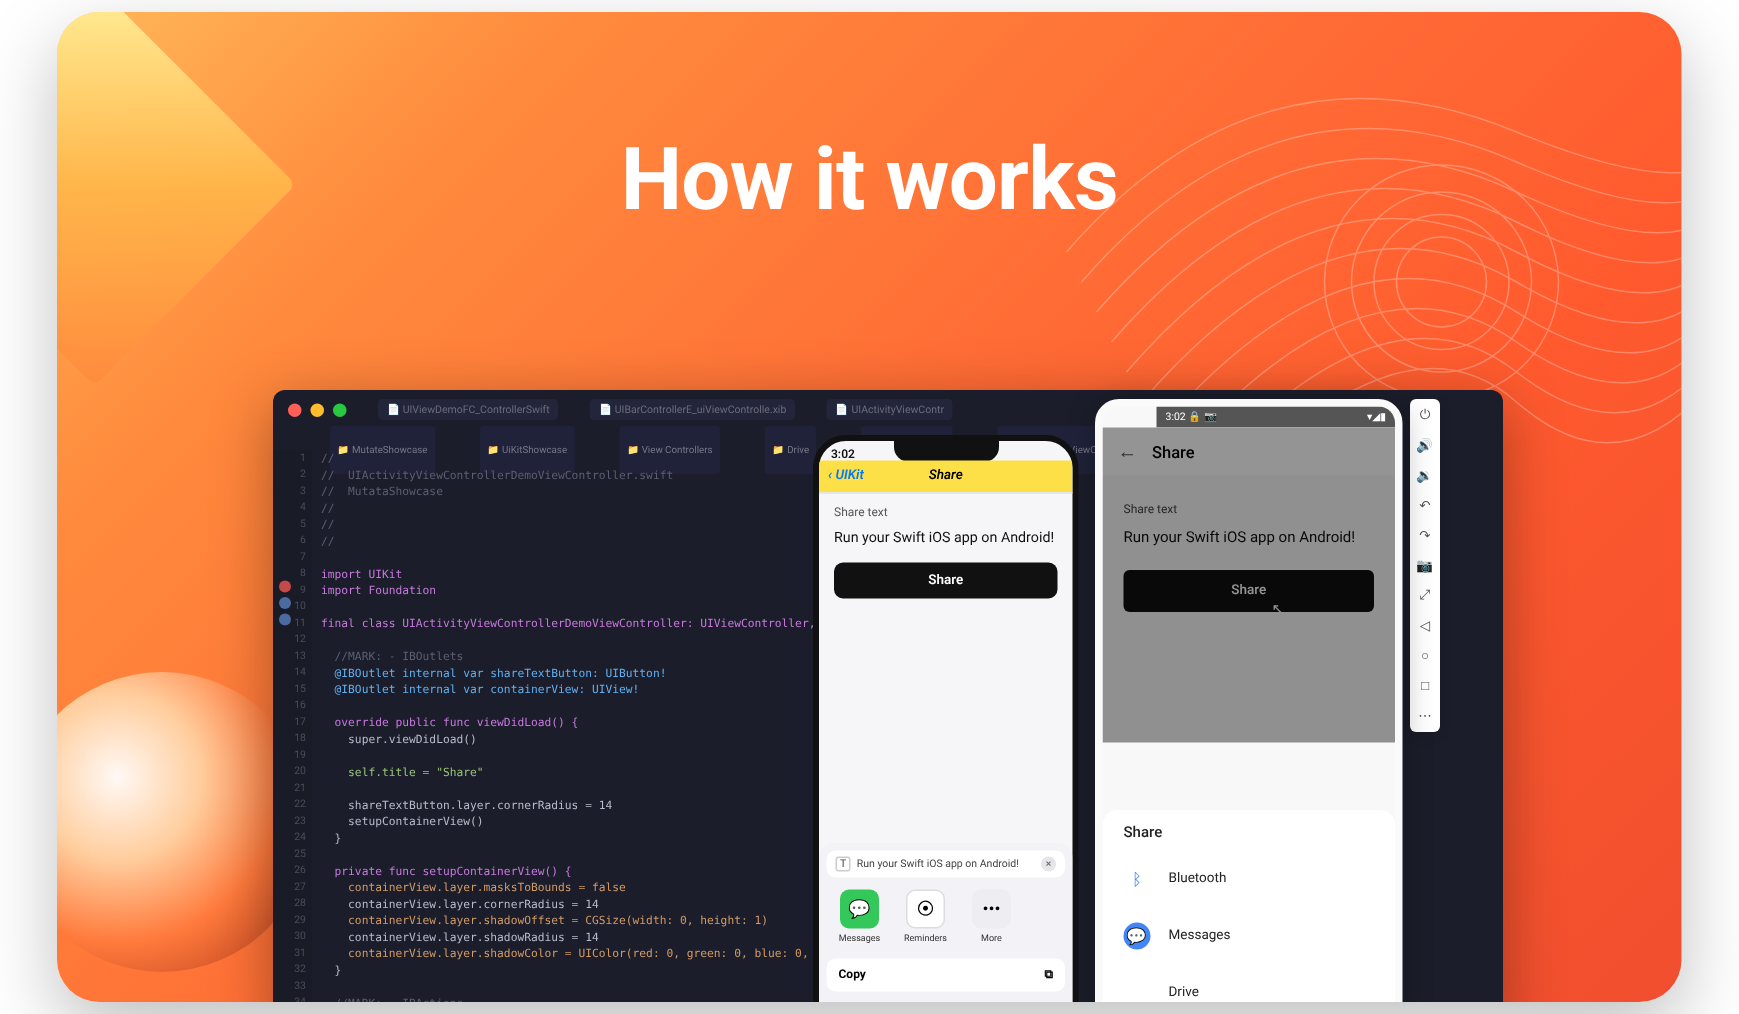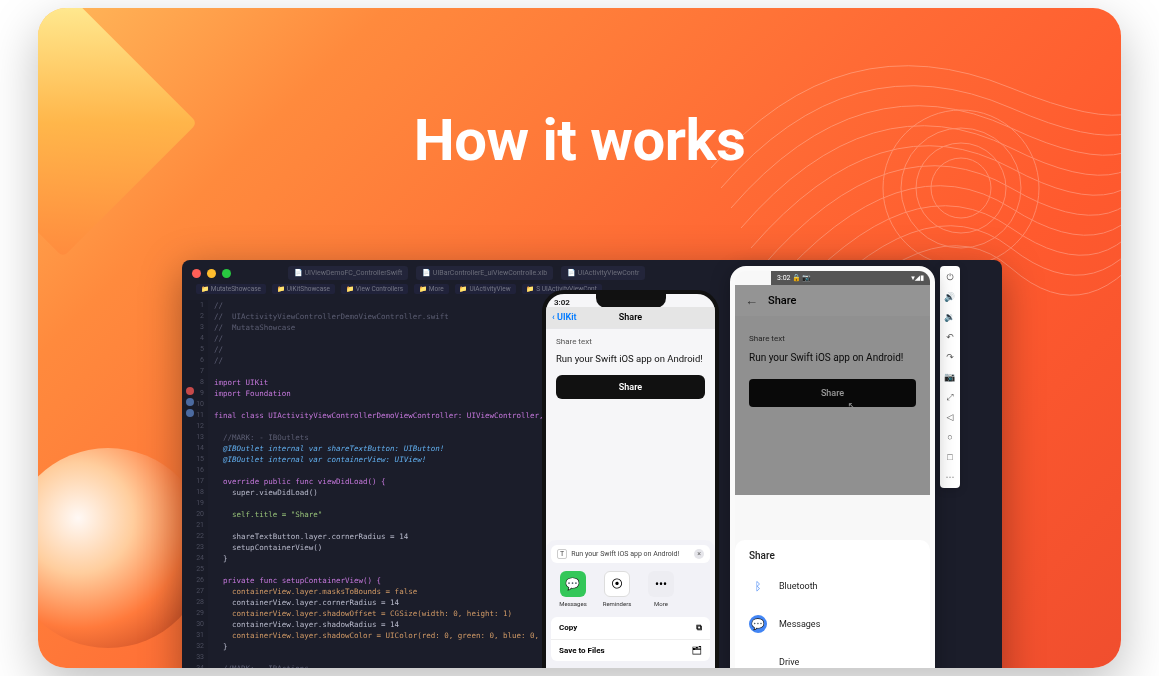--- a/index.html
+++ b/index.html
@@ -56,21 +56,20 @@
     }
     .title {
       position: absolute;
       top: 78px;
       width: 100%;
       text-align: center;
       color: #fff;
       font-size: 58px;
       font-weight: 700;
       letter-spacing: -0.5px;
-      margin-top: 20px;
     }
     .play-button {
       position: absolute;
       top: 246px;
       left: 50%;
       transform: translateX(-50%);
       background: #000;
       color: #fff;
       border: 1.5px solid #fff;
       border-radius: 10px;
@@ -111,44 +110,44 @@
       width: 9px; height: 9px; border-radius: 50%;
     }
     .dot-red { background: #ff5f57; }
     .dot-yellow { background: #ffbd2e; }
     .dot-green { background: #28c940; }
     .editor-tabs {
       position: absolute;
       top: 6px;
       left: 70px;
       display: flex;
-      gap: 8px;
-      margin-left: 36px;
+      gap: 21px;
     }
     .editor-tab {
       font-size: 7px;
       color: #6b6d7a;
       padding: 3px 6px;
       background: #23253a;
       border-radius: 3px;
       white-space: nowrap;
     }
     .breadcrumb-row {
       position: absolute;
       top: 24px;
       left: 14px;
       display: flex;
       gap: 6px;
     }
     .bc {
       font-size: 6.5px;
       color: #767887;
-      padding: 1px 5px;
+      padding: 12px 5px;
       background: #20223a;
       border-radius: 2px;
+      margin-left: 24px;
     }
     .gutter {
       position: absolute;
       top: 40px; left: 0;
       width: 26px;
       height: 100%;
       background: #191b27;
     }
     .gutter div {
       font-size: 7px;
@@ -175,21 +174,21 @@
       top: 40px;
       left: 32px;
       font-family: Menlo, Consolas, monospace;
       font-size: 7.5px;
       line-height: 11px;
       color: #b8bacb;
       white-space: pre;
     }
     .cm { color: #5c5e73; }
     .kw { color: #c678dd; }
-    .ty { color: #61afef; font-style: italic; }
+    .ty { color: #61afef; }
     .st { color: #98c379; }
     .nm { color: #d19a66; }
 
     
     .iphone {
       position: absolute;
       top: 282px;
       left: 504px;
       width: 177px;
       height: 400px;
@@ -206,27 +205,28 @@
       background: #111;
       border-radius: 0 0 10px 10px;
     }
     .ios-status {
       font-size: 8px;
       padding: 4px 8px 0;
       font-weight: 600;
       color: #111;
     }
     .ios-nav {
-      background: #e5e5e5;
+      background: #fde047;
       padding: 5px 8px 6px;
       border-bottom: 1px solid #e5e5e8;
       position: relative;
       text-align: center;
       font-size: 9px;
       font-weight: 600;
+      font-style: italic;
     }
     .ios-back {
       position: absolute; left: 6px; top: 5px;
       font-size: 9px; color: #007aff;
     }
     .ios-body {
       padding: 8px 10px;
     }
     .ios-label {
       font-size: 8px; color: #555; margin-bottom: 6px;
@@ -445,21 +445,21 @@
     </div>
     <div class="editor-tabs" id="editor-tabs">
         <div class="editor-tab">📄 UIViewDemoFC_ControllerSwift</div>
         <div class="editor-tab">📄 UIBarControllerE_uiViewControlle.xib</div>
         <div class="editor-tab">📄 UIActivityViewContr</div>
       </div>
     <div class="breadcrumb-row" id="breadcrumb-row">
         <div class="bc">📁 MutateShowcase</div>
         <div class="bc">📁 UiKitShowcase</div>
         <div class="bc">📁 View Controllers</div>
-        <div class="bc">📁 More</div>
+        <div class="bc">📁 Drive</div>
         <div class="bc">📁 UiActivityView</div>
         <div class="bc">📁 S UIActivityViewCont</div>
       </div>
     <div class="gutter" id="gutter">
         <div>1</div>
         <div>2</div>
         <div>3</div>
         <div>4</div>
         <div>5</div>
         <div>6</div>
@@ -532,24 +532,20 @@
           <div class="app">
             <div class="app-icon ic-more">•••</div>
             <div class="app-label">More</div>
           </div>
         </div>
       <div class="share-actions" id="share-actions">
           <div class="share-action">
             <span>Copy</span>
             <span>⧉</span>
           </div>
-          <div class="share-action">
-            <span>Save to Files</span>
-            <span>🗂</span>
-          </div>
         </div>
       <div class="edit-actions">Edit Actions...</div>
     </div>
   </div>
 
   <div class="android">
     <div class="and-status">
       <span>3:02 🔒 📷</span>
       <span>▾◢▮</span>
     </div>

